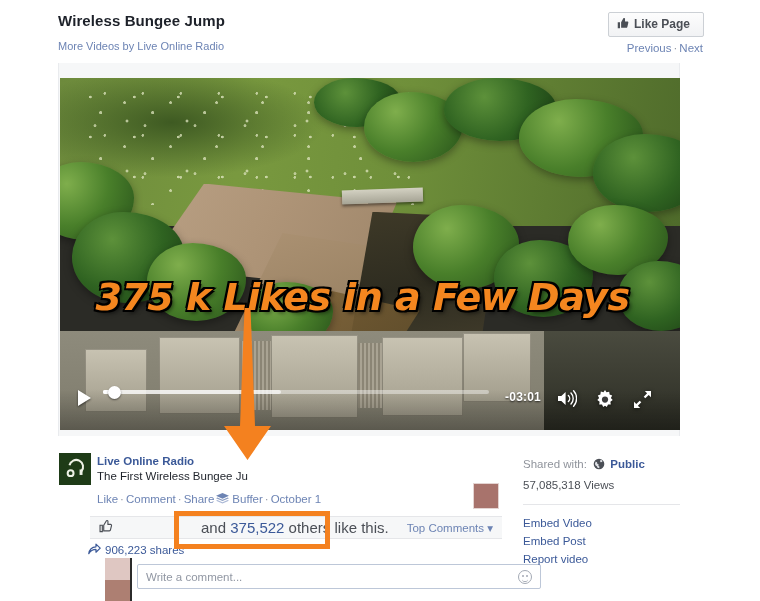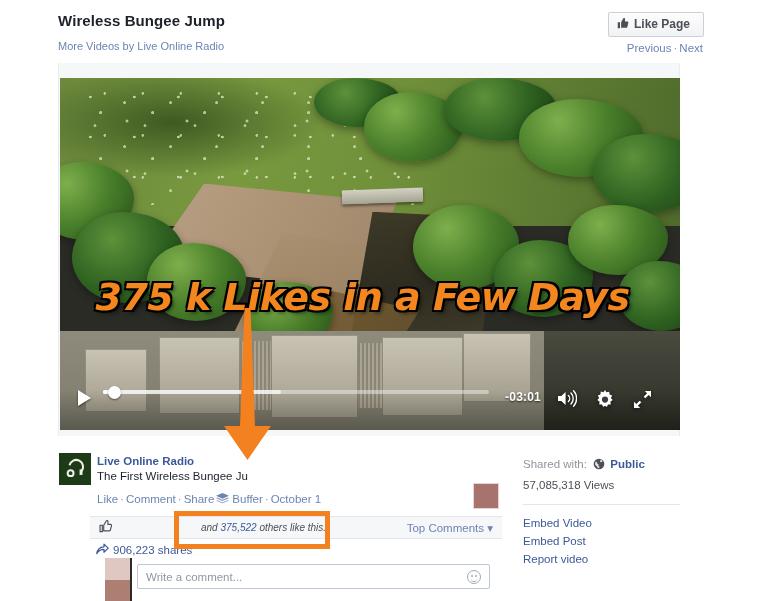--- a/index.html
+++ b/index.html
@@ -207,38 +207,38 @@
   .actions a { color: #6d84b4; text-decoration: none; cursor: pointer; }
   .actions .sep { color: #9197a3; padding: 0 2px; }
   .buffer-ico { display: inline-block; vertical-align: -2px; margin: 0 3px 0 2px; }
 
   
   .likes-bar {
     position: absolute; left: 90px; top: 516px; width: 412px; height: 23px;
     background: #f6f7f8; border-top: 1px solid #e5e6e9; border-bottom: 1px solid #e5e6e9;
     display: flex; align-items: center; padding: 0 9px;
   }
-  .like-count { font-size: 10px; color: #4b4f56; margin-left: 88px; font-style: italic; }
+  .like-count { font-size: 15px; color: #4b4f56; margin-left: 88px; }
   .like-count b { color: #3b5998; font-weight: normal; cursor: pointer; }
   .top-comments {
     margin-left: auto; font-size: 11.5px; color: #6d84b4; cursor: pointer; white-space: nowrap;
   }
   .shares-row {
-    position: absolute; left: 96px; top: 543px;
+    position: absolute; left: 88px; top: 543px;
     font-size: 11.5px; color: #3b5998; line-height: 15px;
   }
   .share-glyph { display: inline-block; margin-right: 4px; vertical-align: -1px; }
 
   .comment-avatar {
     position: absolute; left: 105px; top: 558px; width: 27px; height: 43px;
     background: linear-gradient(180deg,#dfc7c2 0 52%, #ad7f72 52% 100%);
     border-right: 2px solid #2b2b2b;
   }
   .comment-box {
-    position: absolute; left: 137px; top: 564px; width: 353px; height: 25px;
+    position: absolute; left: 137px; top: 564px; width: 404px; height: 25px;
     background: #fff; border: 1px solid #bdc7d8; border-radius: 2px;
     display: flex; align-items: center; padding: 0 8px;
   }
   .comment-placeholder { font-size: 11.5px; color: #9197a3; }
   .emoji-btn {
     margin-left: auto; width: 14px; height: 14px; border-radius: 50%;
     border: 1px solid #a3a9b4; position: relative; cursor: pointer;
   }
   .emoji-btn::before, .emoji-btn::after {
     content:""; position: absolute; width: 2px; height: 2px; border-radius: 50%;

